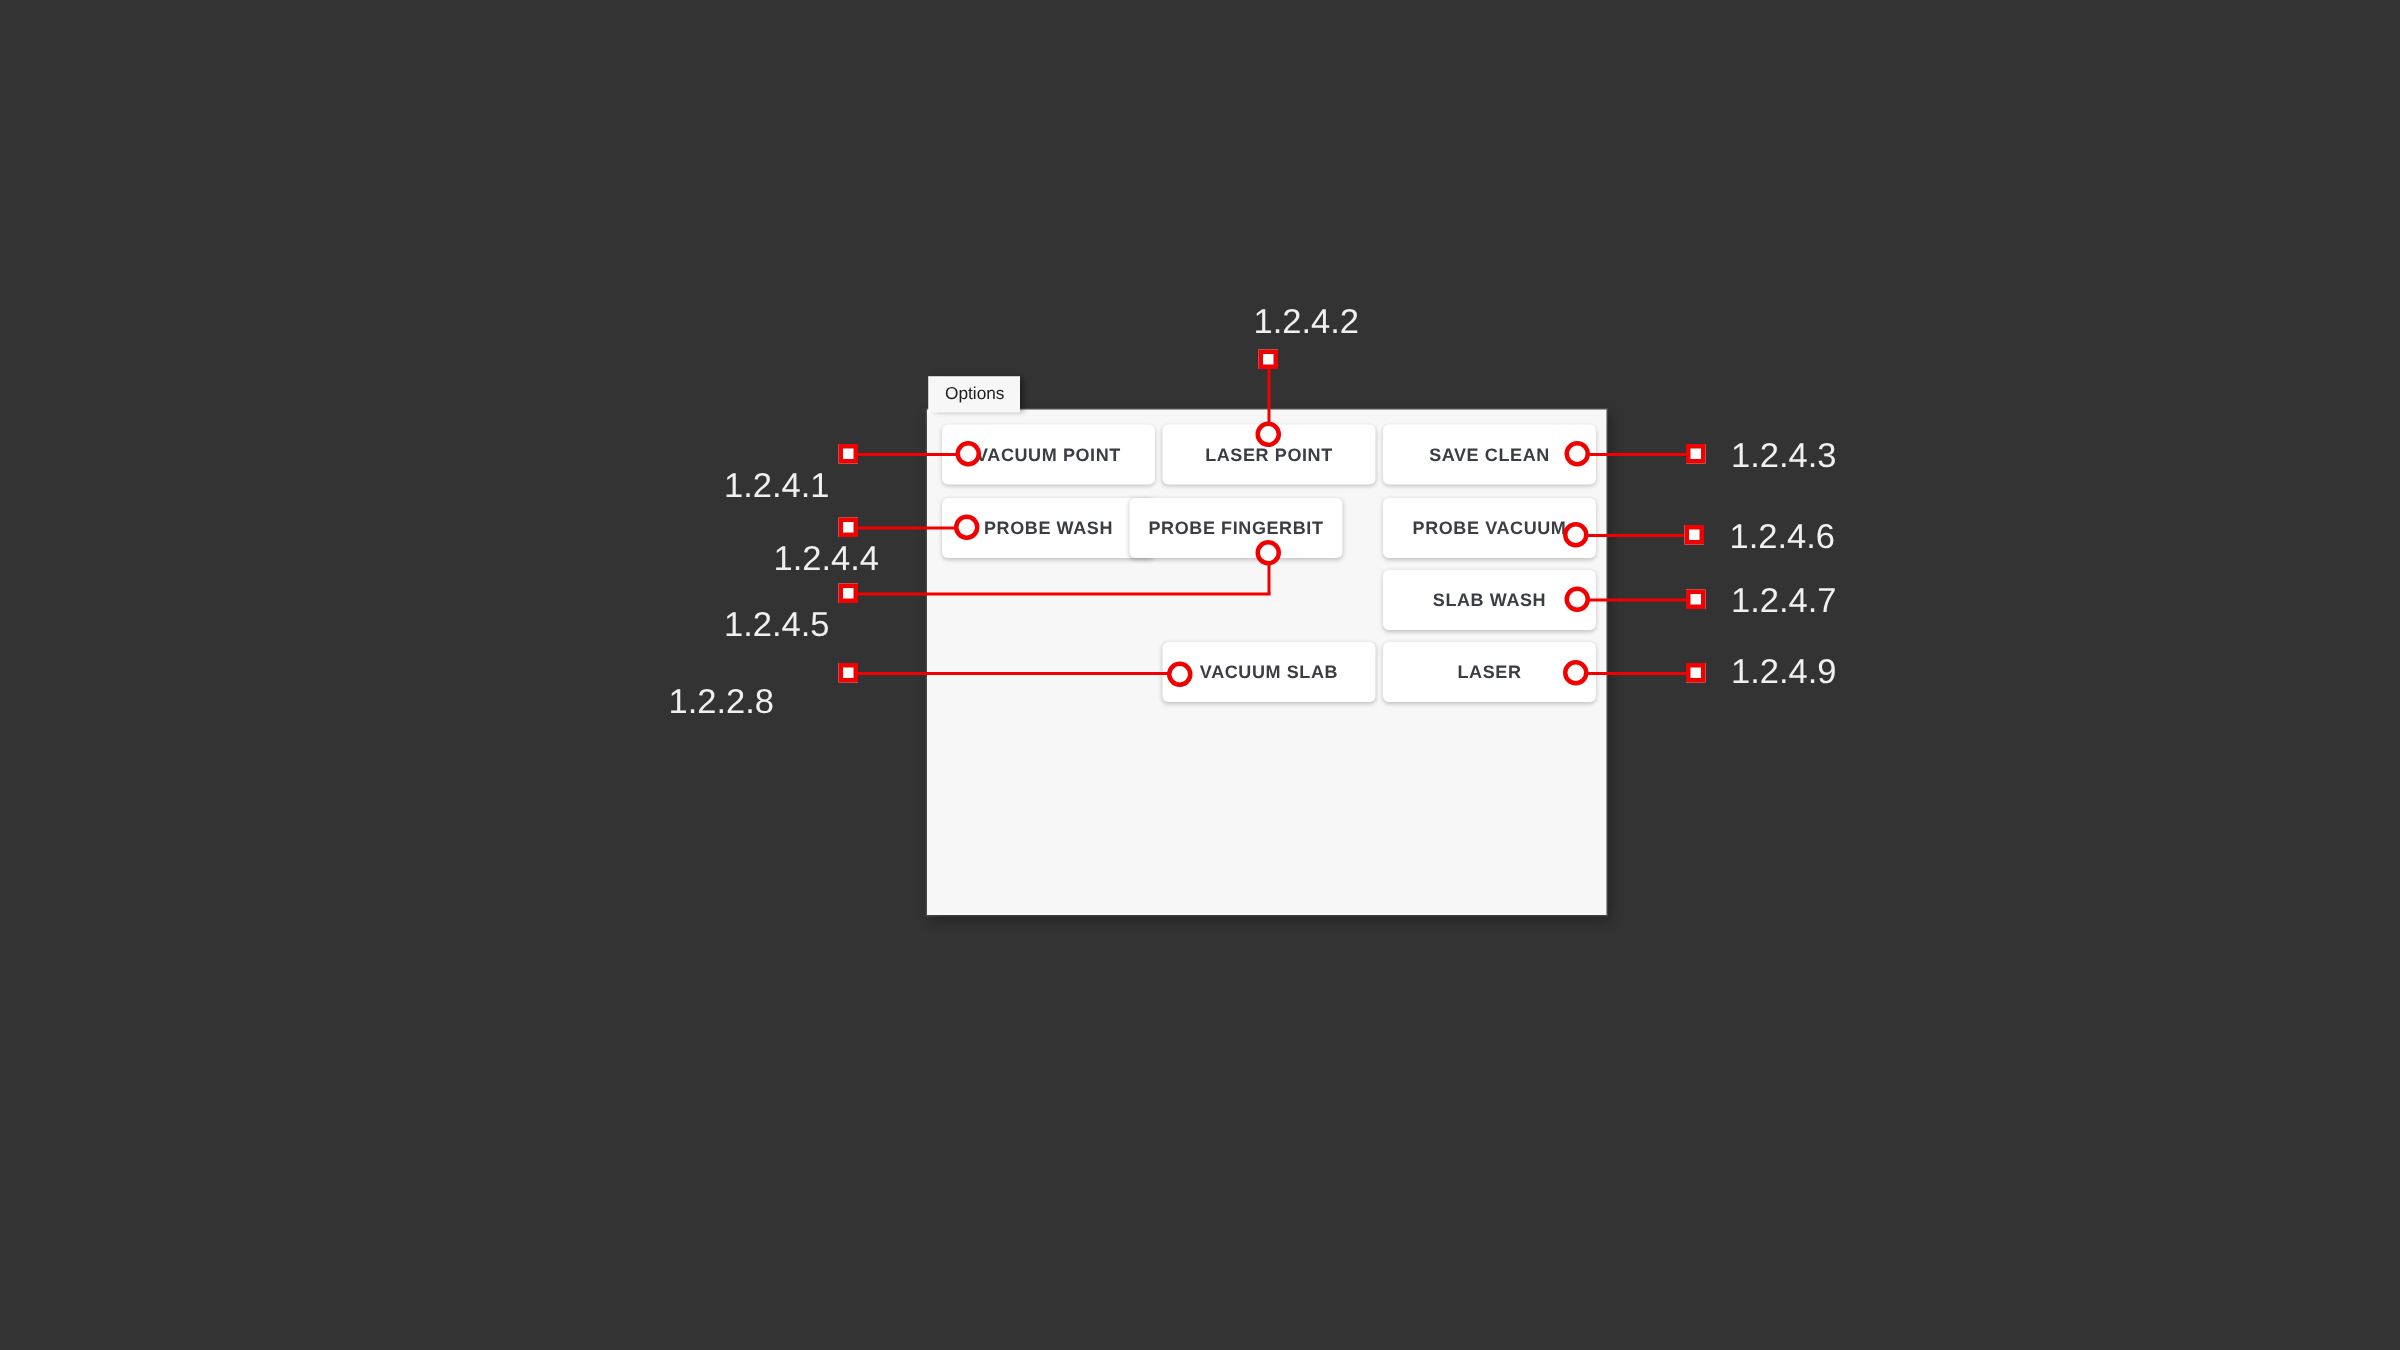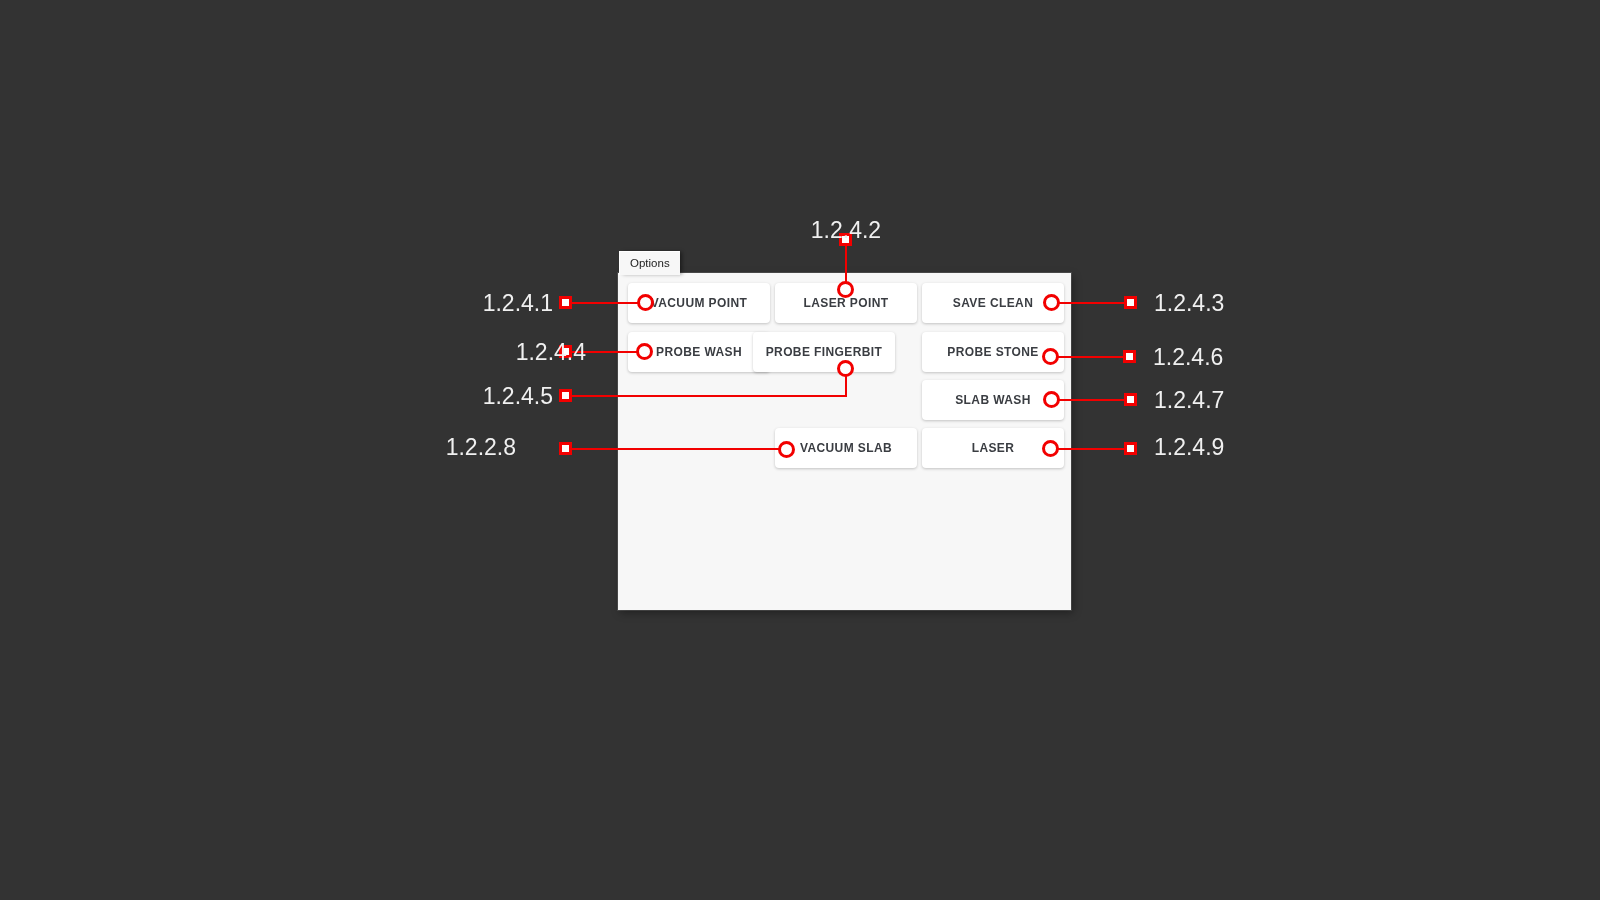--- a/index.html
+++ b/index.html
@@ -34,21 +34,21 @@
     display:flex;align-items:center;justify-content:center;
     font-size:12px;font-weight:bold;color:#3a3d42;
     letter-spacing:0.4px;white-space:nowrap;
     z-index:3;cursor:default;
   }
   
   .ann-label{
     position:absolute;color:#f0f0f0;font-size:23px;line-height:28px;
     white-space:nowrap;z-index:6;
   }
-  .ann-label.right-align{text-align:right;}
+  .ann-label.right-align{text-align:right;margin-top:20px;}
   .hline{
     position:absolute;height:2px;background:#f20000;z-index:4;
   }
   .vline{
     position:absolute;width:2px;background:#f20000;z-index:4;
   }
   .sq{
     position:absolute;width:13px;height:13px;box-sizing:border-box;
     background:#ffffff;border:3px solid #f20000;z-index:5;
   }
@@ -65,34 +65,34 @@
   <div class="tab">
     <span>Options</span>
   </div>
   <div class="panel"></div>
 
   <div class="btn" style="left:628px;top:283px">VACUUM POINT</div>
   <div class="btn" style="left:775px;top:283px">LASER POINT</div>
   <div class="btn" style="left:922px;top:283px">SAVE CLEAN</div>
   <div class="btn" style="left:628px;top:332px">PROBE WASH</div>
   <div class="btn" style="left:753px;top:332px">PROBE FINGERBIT</div>
-  <div class="btn" style="left:922px;top:332px">PROBE STONE</div>
+  <div class="btn" style="left:922px;top:332px">PROBE VACUUM</div>
   <div class="btn" style="left:922px;top:380px">SLAB WASH</div>
   <div class="btn" style="left:775px;top:428px">VACUUM SLAB</div>
   <div class="btn" style="left:922px;top:428px">LASER</div>
 
   <div>
     <div class="ann-label right-align" style="right:1047px;top:289px">1.2.4.1</div>
     <div class="hline" style="left:566px;top:302px;width:80px"></div>
     <div class="sq" style="left:559px;top:296px"></div>
     <div class="circ" style="left:637px;top:294px"></div>
   </div>
 
   <div>
-    <div class="ann-label" style="left:786px;top:216px;width:120px;text-align:center">1.2.4.2</div>
+    <div class="ann-label" style="left:786px;top:200px;width:120px;text-align:right">1.2.4.2</div>
     <div class="vline" style="left:845px;top:240px;height:50px"></div>
     <div class="sq" style="left:839px;top:233px"></div>
     <div class="circ" style="left:837px;top:281px"></div>
   </div>
 
   <div>
     <div class="ann-label" style="left:1154px;top:289px">1.2.4.3</div>
     <div class="hline" style="left:1052px;top:302px;width:79px"></div>
     <div class="circ" style="left:1043px;top:294px"></div>
     <div class="sq" style="left:1124px;top:296px"></div>

